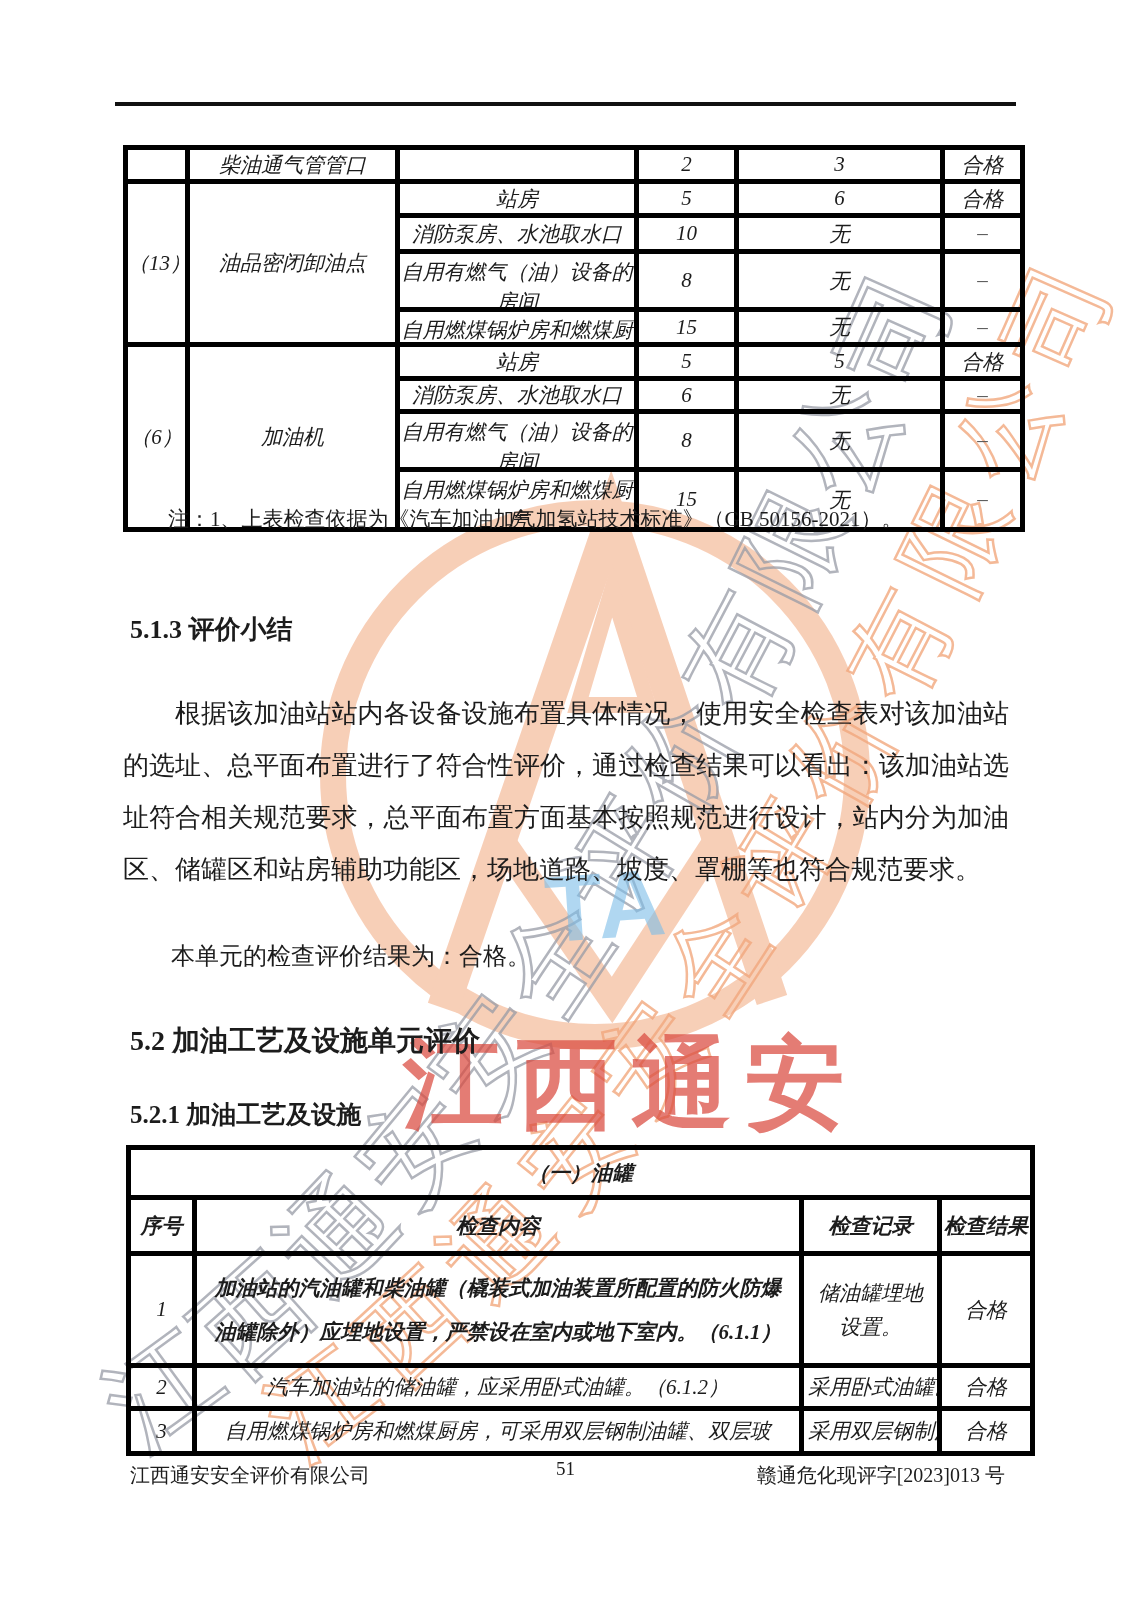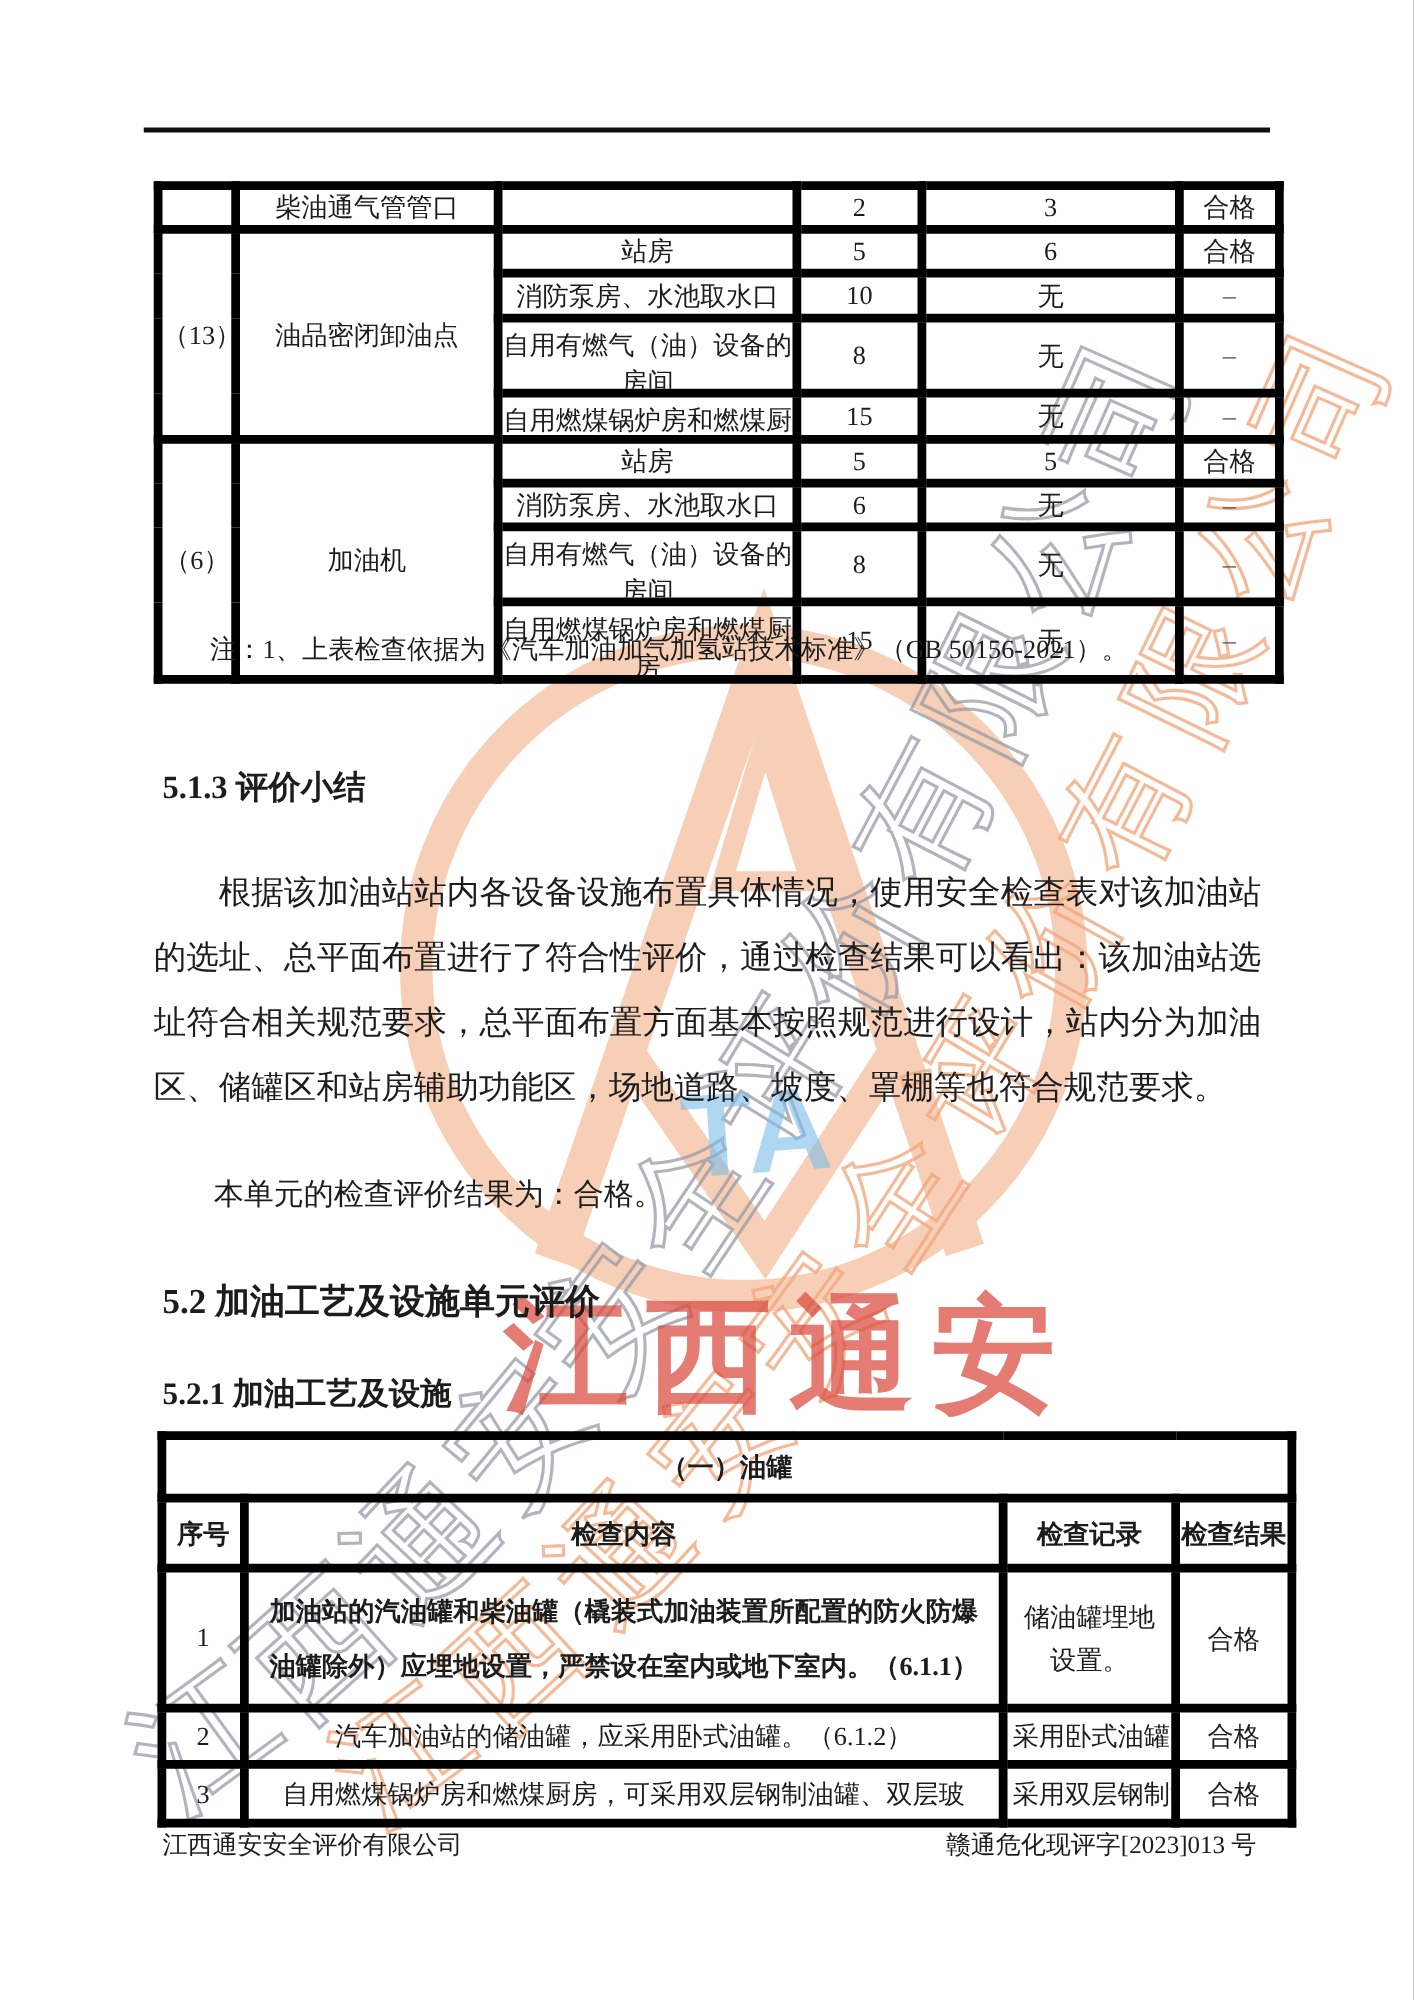--- a/index.html
+++ b/index.html
@@ -28,22 +28,22 @@
   .content{position:absolute;inset:0;z-index:1;}
   .doc-title{
     position:absolute;left:0;top:70px;width:100%;
     text-align:center;font-size:18px;letter-spacing:1px;color:#222;
   }
   .head-rule{
     position:absolute;left:115px;top:102px;width:901px;height:4px;background:#111;
   }
   
   table{border-collapse:collapse;table-layout:fixed;}
-  td,th{border:7px solid #000000;padding:0;overflow:hidden;
-        font-size:21px;text-align:center;vertical-align:middle;font-weight:normal;}
+  td,th{border:5px solid #000000;padding:0;overflow:hidden;
+        font-size:21px;text-align:center;vertical-align:middle;font-weight:normal;font-style:italic;}
   .t1{position:absolute;left:123px;top:145px;width:897px;}
   .t1 .clipwrap{overflow:hidden;line-height:30px;text-align:center;}
   .t1 td.vt{vertical-align:top;padding-top:3px;}
   .dash{color:#555;}
   .t2{position:absolute;left:126px;top:1145px;width:904px;}
   .t2 .cap{font-weight:bold;font-size:21px;}
   .t2 th{font-weight:bold;}
   .t2 .cont{text-align:center;padding:0 10px;line-height:44px;}
   .t2 .contb{font-weight:bold;}
   .t2 .rec{line-height:34px;padding:0 4px;}
@@ -224,15 +224,16 @@
       <tr style="height:42px">
         <td>3</td>
         <td class="cont nowrapclip" style="line-height:40px">自用燃煤锅炉房和燃煤厨房，可采用双层钢制油罐、双层玻</td>
         <td class="rec nowrapclip">采用双层钢制油</td>
         <td>合格</td>
       </tr>
     </tbody>
       </table>
 
     <div class="footer-left">江西通安安全评价有限公司</div>
+    <div class="footer-center">51</div>
     <div class="footer-right">赣通危化现评字[2023]013 号</div>
   </div>
 </div>
 
 </body></html>

